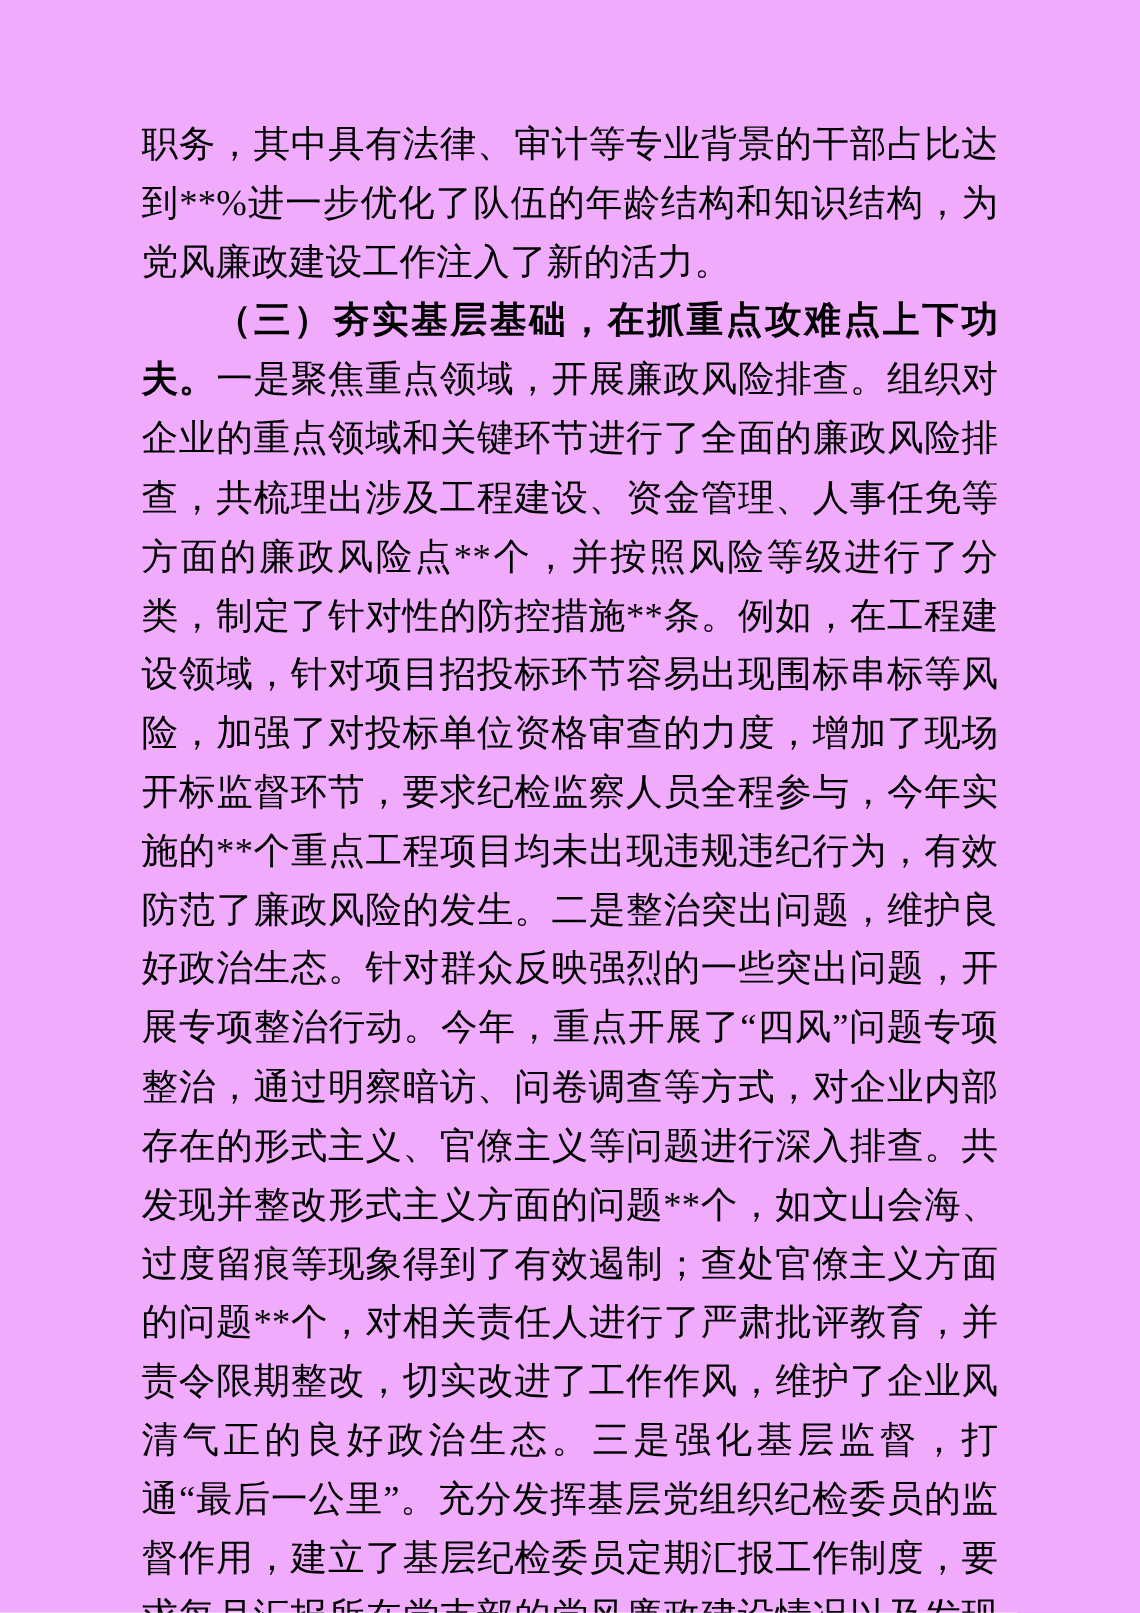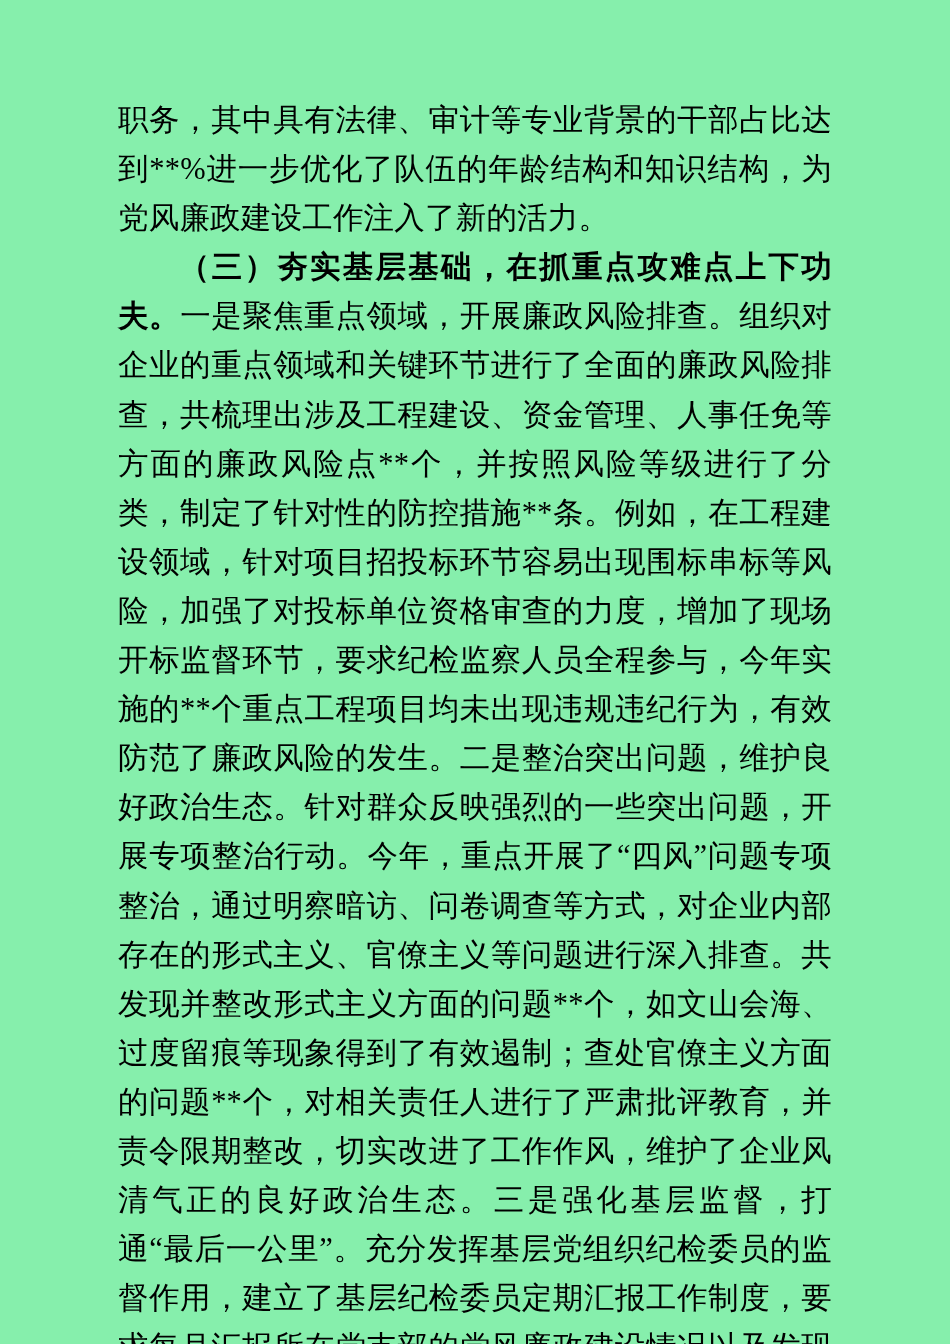--- a/index.html
+++ b/index.html
@@ -13,21 +13,21 @@
     font-family: "Liberation Serif", serif;
     color: #000000;
     overflow: hidden;
   }
   .page {
     position: relative;
     width: 950px;
     height: 1344px;
     box-sizing: border-box;
     padding: 96px 118px 40px 118px;
-    background: #86efac;
+    background: #f0abfc;
   }
   .doc-body {
     font-size: 30.5px;
     line-height: 1.61;
     text-align: justify;
     text-justify: inter-ideograph;
     letter-spacing: 0.2px;
     word-break: break-all;
   }
   .para {

